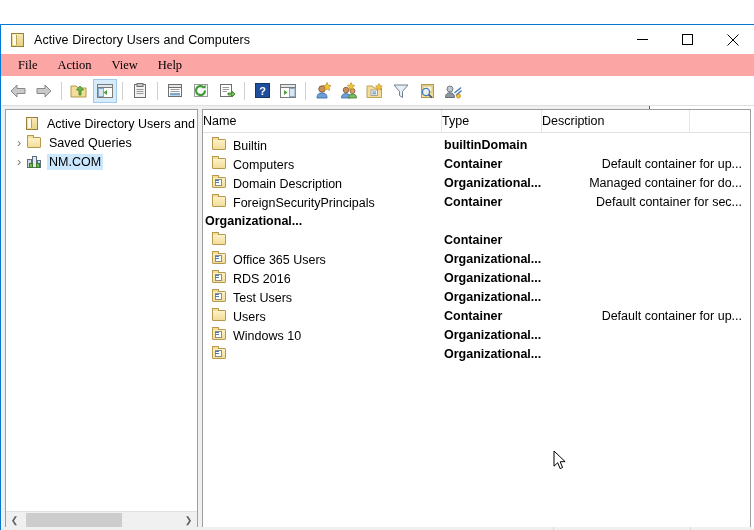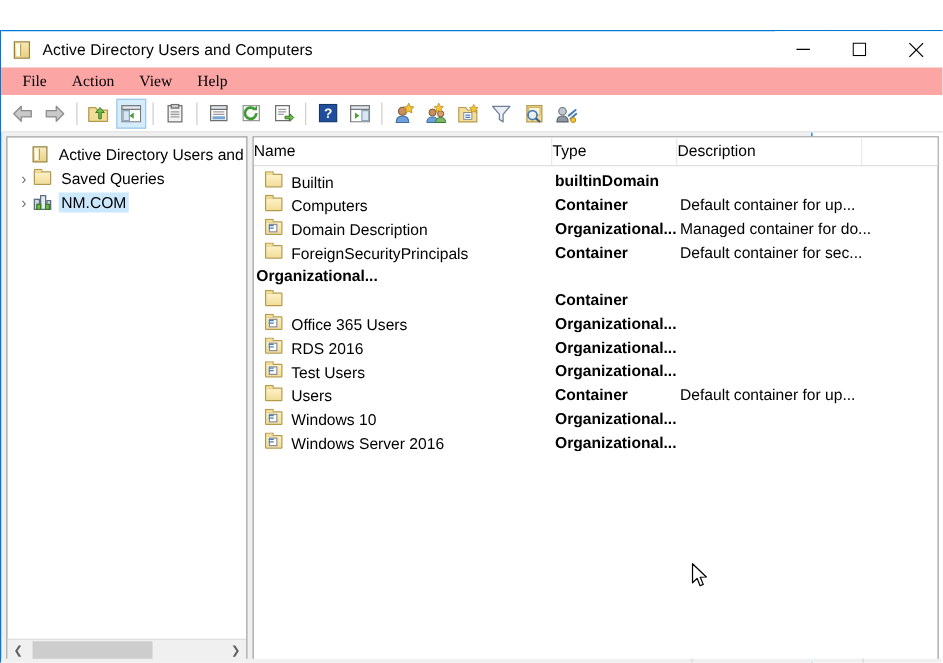--- a/index.html
+++ b/index.html
@@ -197,20 +197,21 @@
     position: relative;
   }
   .lv-cell-type {
     width: 100px; box-sizing: border-box; padding-left: 2px;
     overflow: hidden;
     font-weight: bold;
   }
   .lv-cell-desc {
     width: 200px; box-sizing: border-box; padding-left: 2px;
     overflow: hidden;
+    text-align: right;
   }
 
   
   .ico-folder {
     position: absolute; left: 1px; top: 2px;
     width: 14px; height: 11px;
     background: linear-gradient(180deg,#fdf1c6 0%,#f2dd99 100%);
     border: 1px solid #b59a4b;
     border-radius: 0 1px 1px 1px;
     box-sizing: border-box;
@@ -648,21 +649,20 @@
         <span class="lv-cell-type">Organizational...</span>
         <span class="lv-cell-desc"></span>
       </div>
 
       <div class="lv-row">
         <span class="lv-cell-name">
           <span class="l-icon ico-ou">
               <span class="ico-folder"></span>
               <span class="lines"></span>
             </span>
-          <span>Windows Server 2016</span>
         </span>
         <span class="lv-cell-type">Organizational...</span>
         <span class="lv-cell-desc"></span>
       </div>
 
     </div>
   </div>
 
   <div class="statusbar">
     <span class="sb-cell sb-main"></span>

